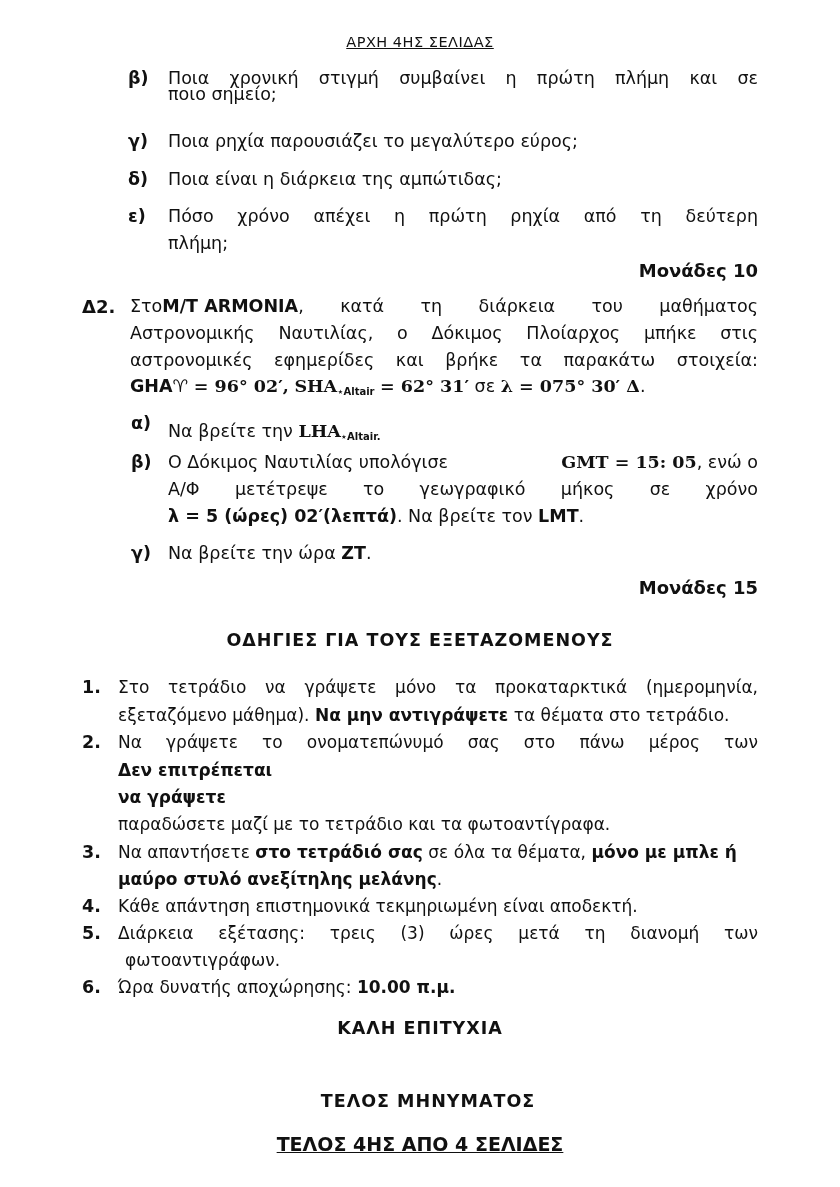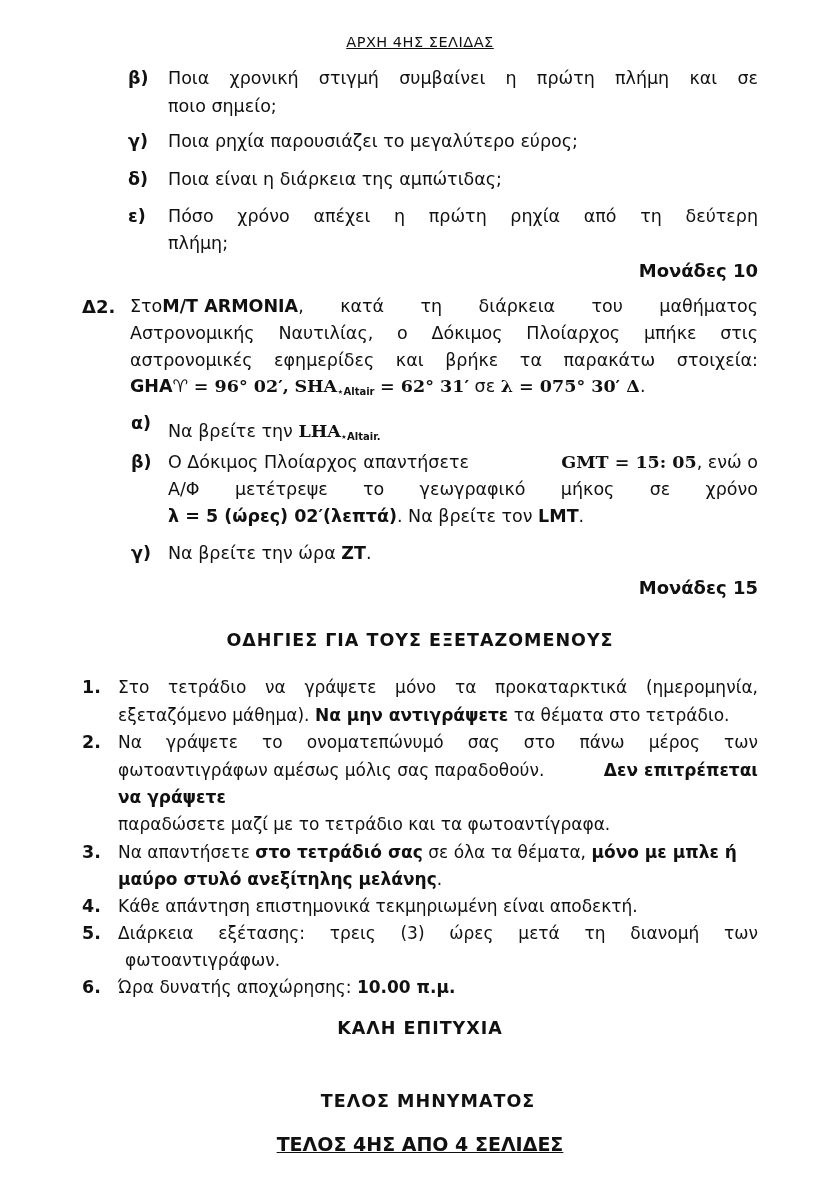--- a/index.html
+++ b/index.html
@@ -23,21 +23,21 @@
   .num { font-weight: bold; }
 </style>
 </head>
 <body>
 
 <div class="abs center header">ΑΡΧΗ 4ΗΣ ΣΕΛΙΔΑΣ</div>
 
 <div>
   <span class="abs q-label" style="left:128px; top:68px;">β)</span>
   <div class="abs line justify" style="left:168px; top:68px; width:590px;">Ποια χρονική στιγμή συμβαίνει η πρώτη πλήμη και σε</div>
-  <div class="abs line" style="left:168px; top:96px;">ποιο σημείο;</div>
+  <div class="abs line" style="left:168px; top:84px;">ποιο σημείο;</div>
 
   <span class="abs q-label" style="left:128px; top:131px;">γ)</span>
   <div class="abs line" style="left:168px; top:131px;">Ποια ρηχία παρουσιάζει το μεγαλύτερο εύρος;</div>
 
   <span class="abs q-label" style="left:128px; top:169px;">δ)</span>
   <div class="abs line" style="left:168px; top:169px;">Ποια είναι η διάρκεια της αμπώτιδας;</div>
 
   <span class="abs q-label" style="left:128px; top:206px;">ε)</span>
   <div class="abs line justify" style="left:168px; top:206px; width:590px;">Πόσο χρόνο απέχει η πρώτη ρηχία από τη δεύτερη</div>
   <div class="abs line" style="left:168px; top:233px;">πλήμη;</div>
@@ -64,21 +64,21 @@
   </div>
 
   <span class="abs q-label" style="left:131px; top:413px;">α)</span>
   <div class="abs line" style="left:168px; top:413px;margin-top:8px;">
     <span>Να βρείτε την</span>
     <span class="serifb">LHA</span><span class="sub">⋆Altair.</span>
   </div>
 
   <span class="abs q-label" style="left:131px; top:452px;">β)</span>
   <div class="abs line" style="left:168px; top:452px; width:590px; display:flex; justify-content:space-between;">
-    <span>Ο Δόκιμος Πλοίαρχος απαντήσετε</span>
+    <span>Ο Δόκιμος Ναυτιλίας υπολόγισε</span>
     <span><span class="serifb">GMT = 15: 05</span><span>, ενώ ο</span></span>
   </div>
   <div class="abs line justify" style="left:168px; top:479px; width:590px;">Α/Φ μετέτρεψε το γεωγραφικό μήκος σε χρόνο</div>
   <div class="abs line" style="left:168px; top:506px;">
     <span class="b">λ = 5 (ώρες) 02′(λεπτά)</span><span>. Να βρείτε τον</span>
     <span class="b">LMT</span><span>.</span>
   </div>
 
   <span class="abs q-label" style="left:131px; top:543px;">γ)</span>
   <div class="abs line" style="left:168px; top:543px;">
@@ -96,21 +96,20 @@
   <div class="abs line justify instr" style="left:118px; top:677px; width:640px;">Στο τετράδιο να γράψετε μόνο τα προκαταρκτικά (ημερομηνία,</div>
   <div class="abs line instr" style="left:118px; top:705px;">
     <span>εξεταζόμενο μάθημα).</span>
     <span class="b">Να μην αντιγράψετε</span>
     <span>τα θέματα στο τετράδιο.</span>
   </div>
 
   <span class="abs num" style="left:82px; top:732px;">2.</span>
   <div class="abs line justify instr" style="left:118px; top:732px; width:640px;">Να γράψετε το ονοματεπώνυμό σας στο πάνω μέρος των</div>
   <div class="abs line instr" style="left:118px; top:760px; width:640px; display:flex; justify-content:space-between;">
-    <span>φωτοαντιγράφων αμέσως μόλις σας παραδοθούν.</span>
     <span class="b">Δεν επιτρέπεται</span>
   </div>
   <div class="abs line instr" style="left:118px; top:787px; width:640px; display:flex; justify-content:flex-start;">
     <span class="b">να γράψετε</span>
   </div>
   <div class="abs line instr" style="left:118px; top:814px;">παραδώσετε μαζί με το τετράδιο και τα φωτοαντίγραφα.</div>
 
   <span class="abs num" style="left:82px; top:842px;">3.</span>
   <div class="abs line instr" style="left:118px; top:842px;">
     <span>Να απαντήσετε</span>

